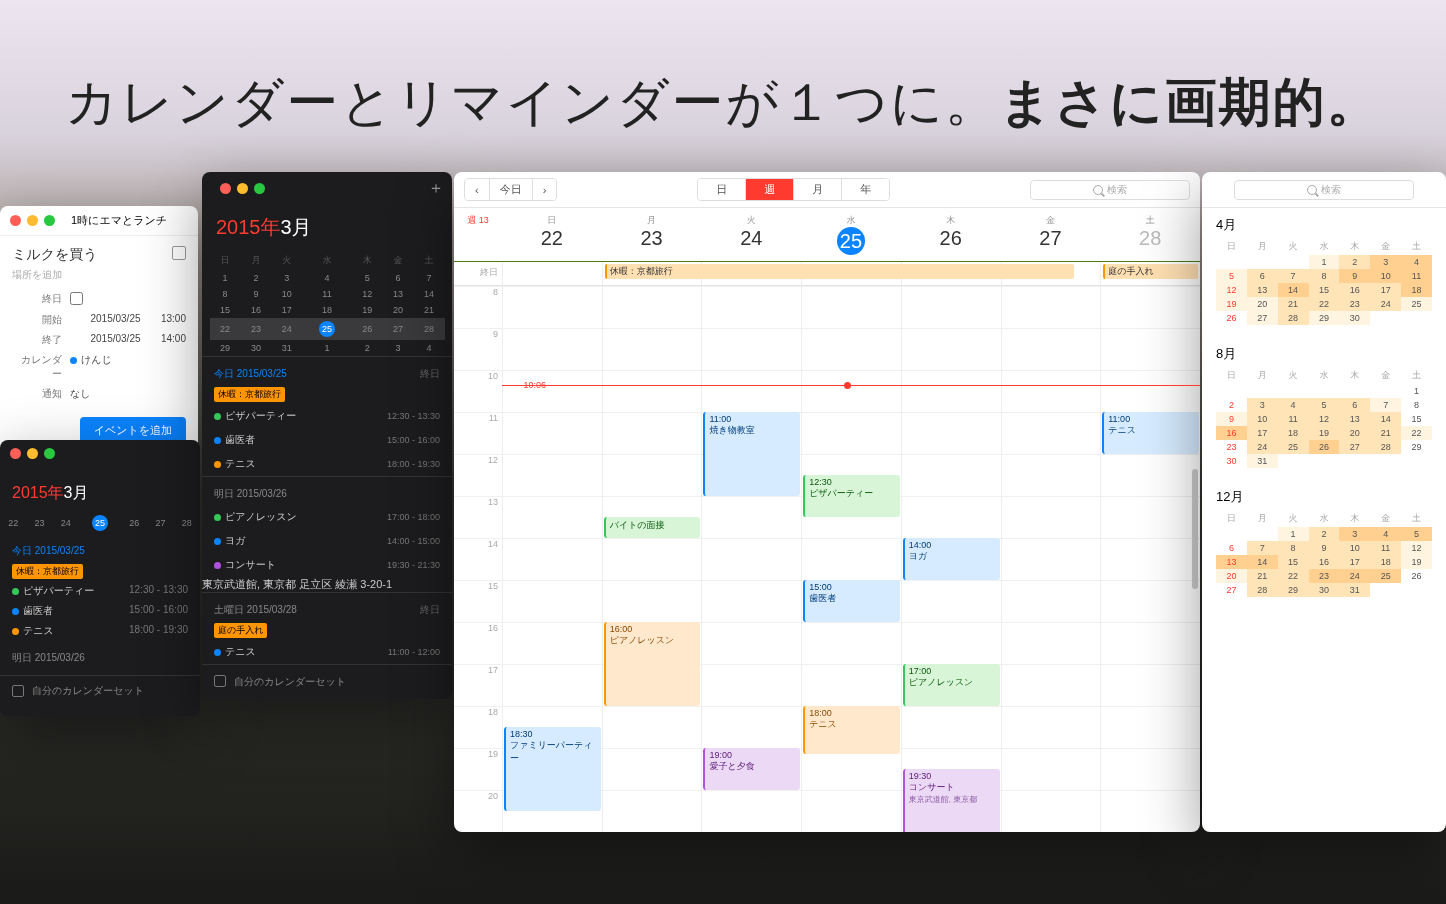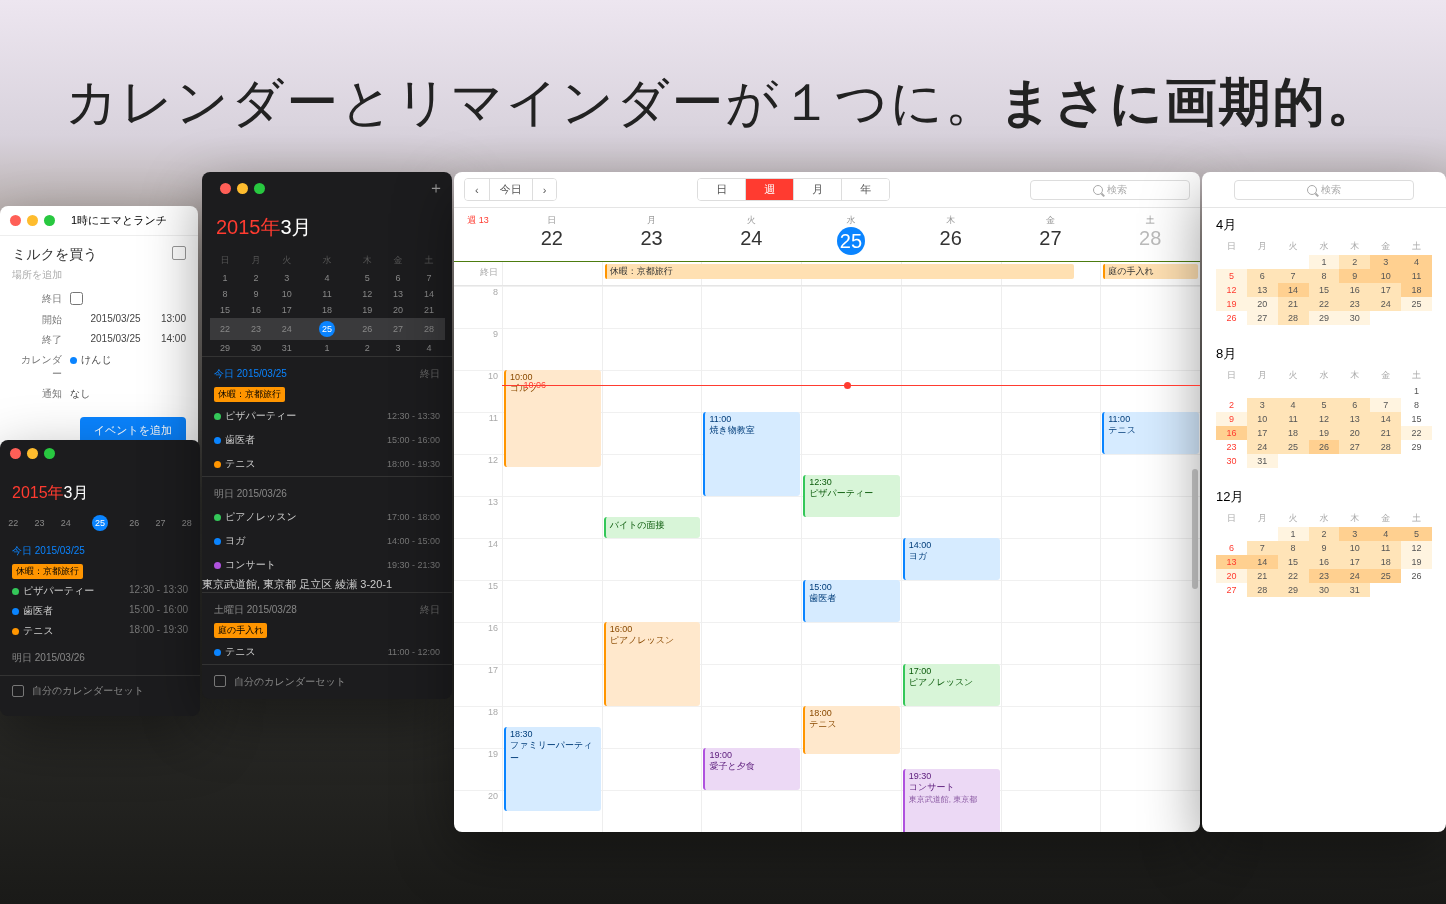--- a/index.html
+++ b/index.html
@@ -375,24 +375,20 @@
         <div class="hour-line" style="top:126px"></div>
         <div class="hour-line" style="top:168px"></div>
         <div class="hour-line" style="top:210px"></div>
         <div class="hour-line" style="top:252px"></div>
         <div class="hour-line" style="top:294px"></div>
         <div class="hour-line" style="top:336px"></div>
         <div class="hour-line" style="top:378px"></div>
         <div class="hour-line" style="top:420px"></div>
         <div class="hour-line" style="top:462px"></div>
         <div class="hour-line" style="top:504px"></div>
-        <div class="evt-block c-orange" style="top:84px;height:96.60000000000002px">
-          <div>10:00</div>
-          <div>ゴルフ</div>
-        </div>
         <div class="evt-block c-blue" style="top:441px;height:84px">
           <div>18:30</div>
           <div>ファミリーパーティー</div>
         </div>
       </div>
       <div class="day-col">
         <div class="hour-line" style="top:0px"></div>
         <div class="hour-line" style="top:42px"></div>
         <div class="hour-line" style="top:84px"></div>
         <div class="hour-line" style="top:126px"></div>

